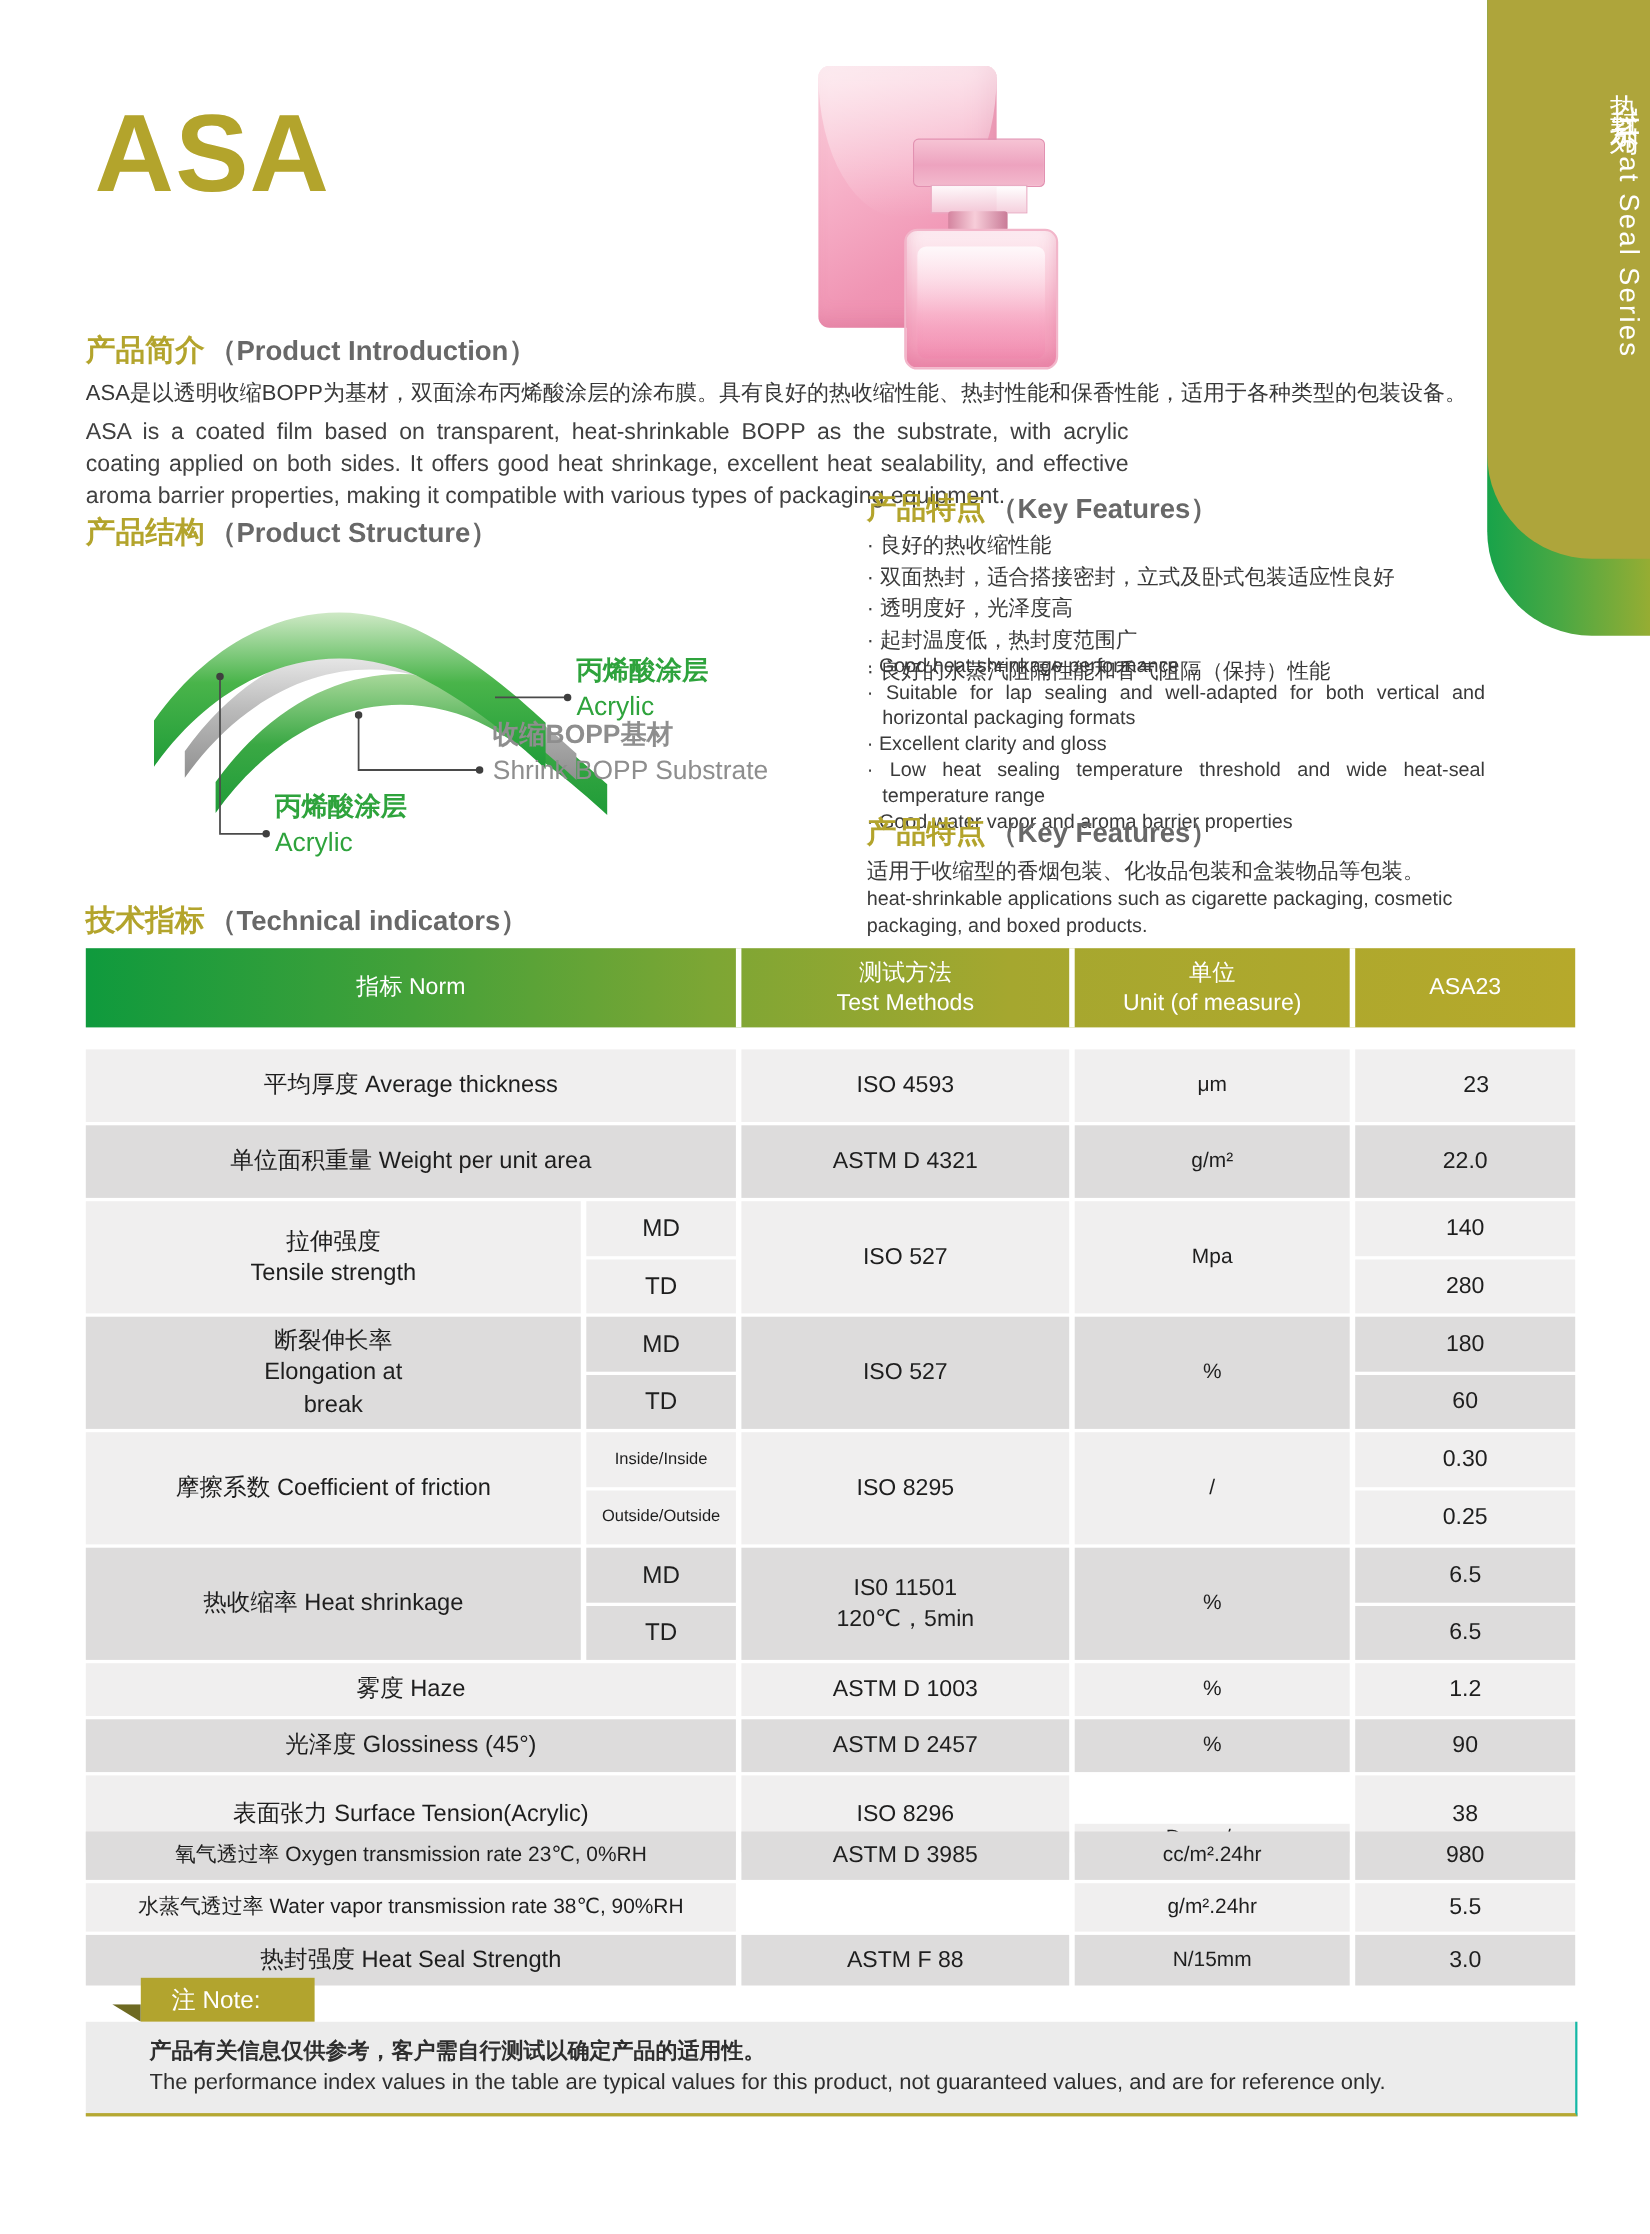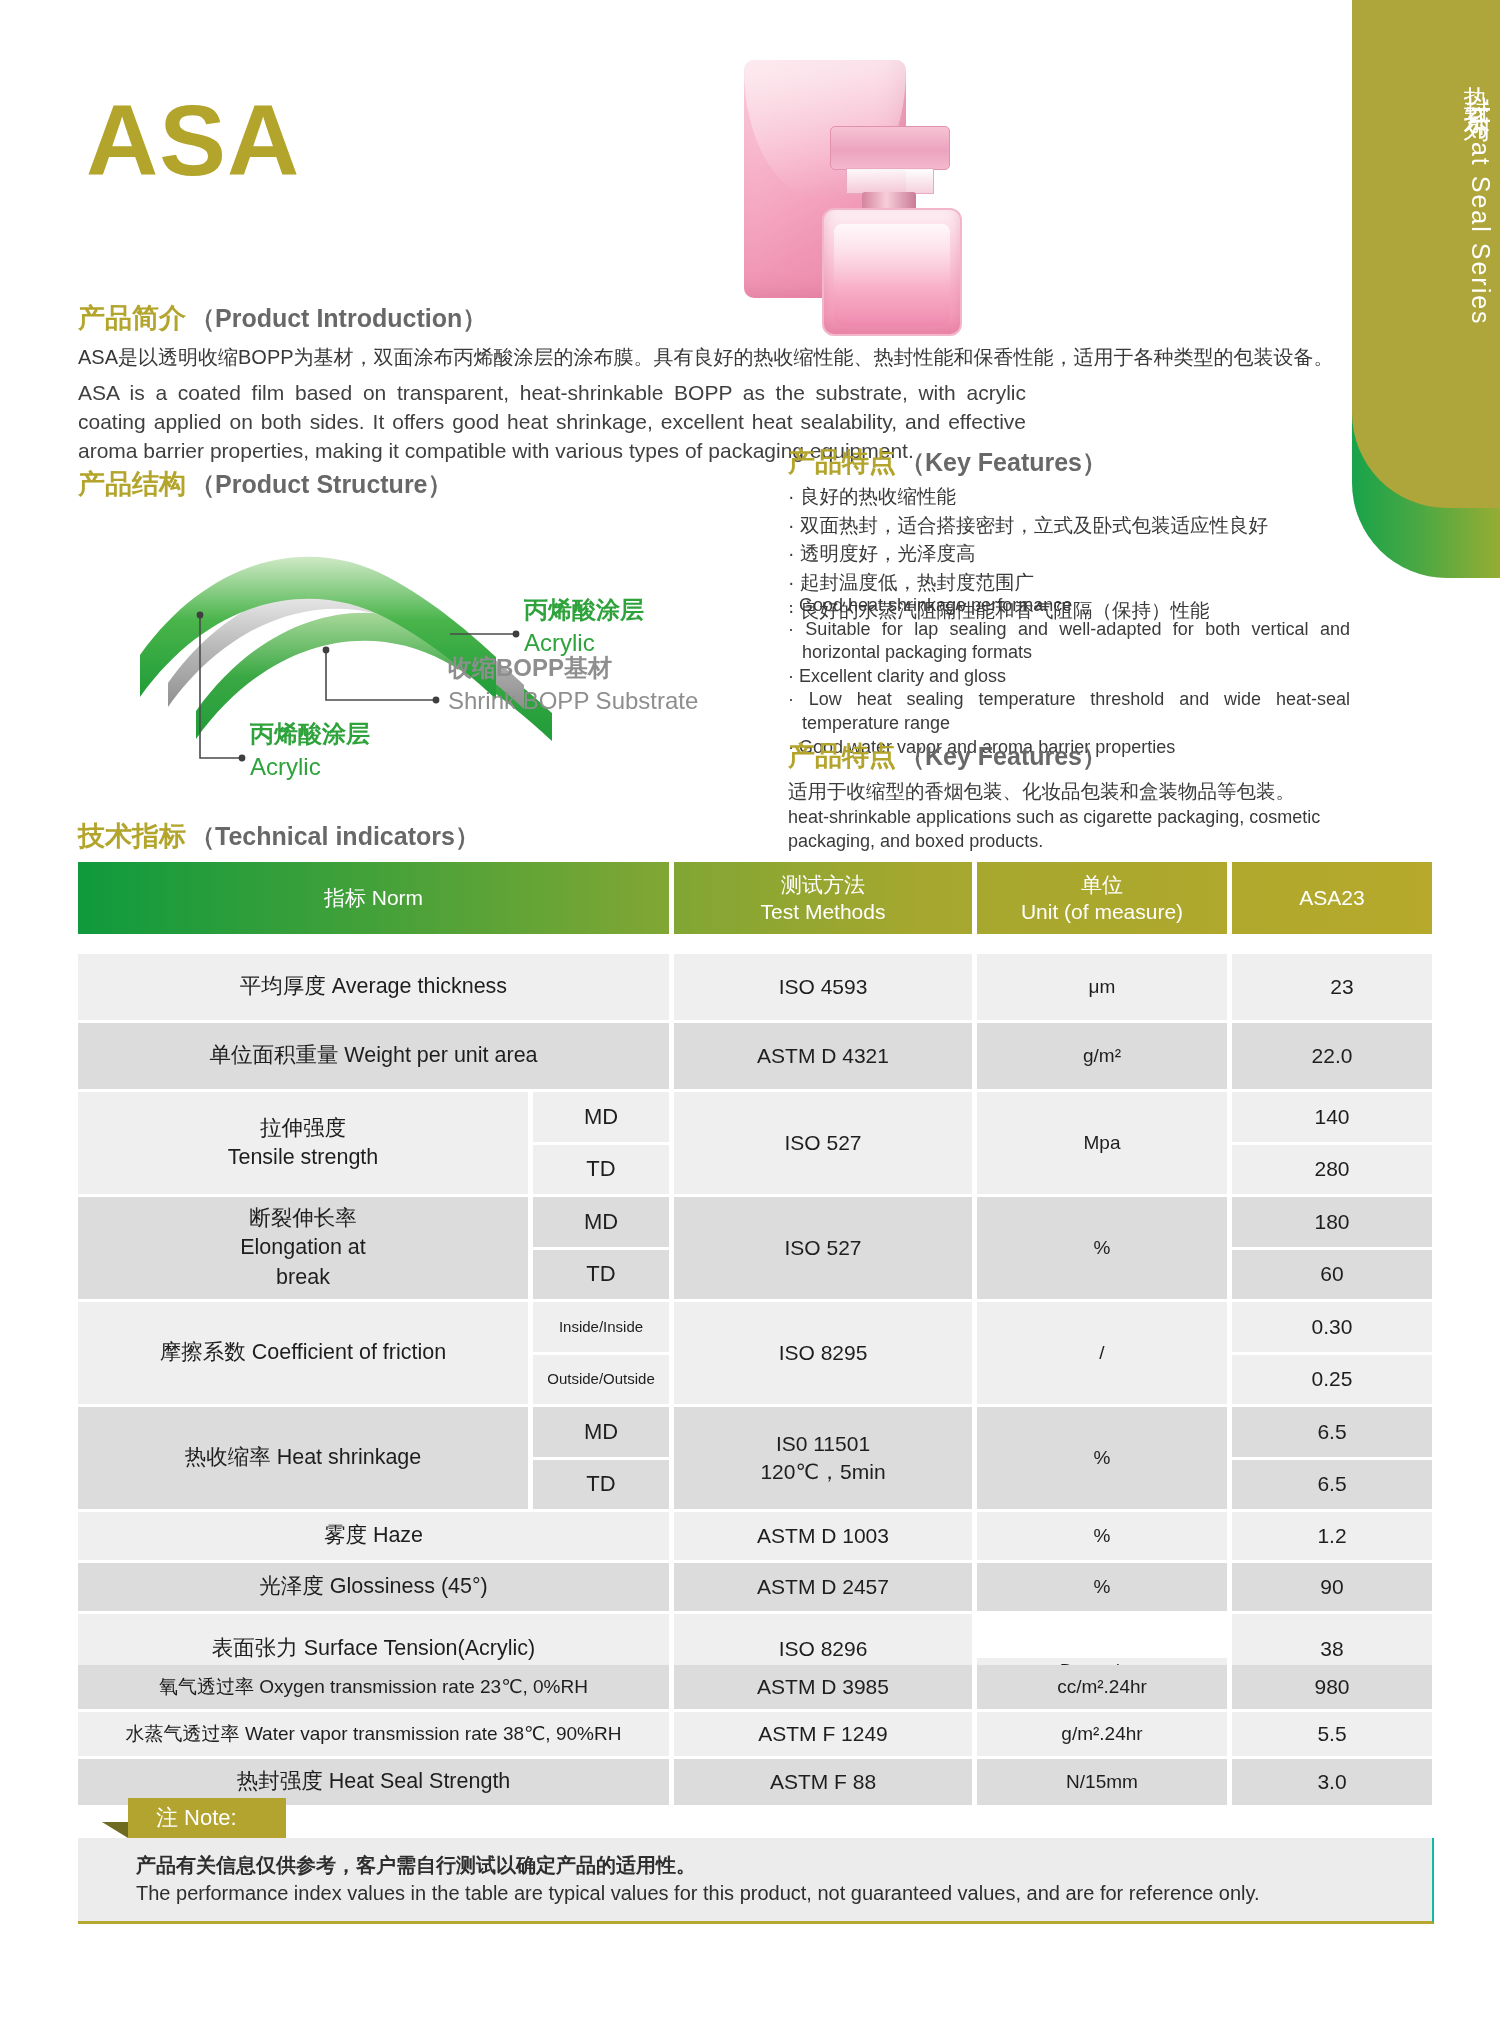--- a/index.html
+++ b/index.html
@@ -288,21 +288,20 @@
           <div class="cell value" style="grid-column: 5;">38</div>
         </div>
         <div class="trow dark simple" style="height: 44px; grid-template-rows: 1fr;">
           <div class="cell label compact" style="grid-column: 1 / 3;">氧气透过率 Oxygen transmission rate 23℃, 0%RH</div>
           <div class="cell method" style="grid-column: 3;">ASTM D 3985</div>
           <div class="cell unit" style="grid-column: 4;">cc/m².24hr</div>
           <div class="cell value" style="grid-column: 5;">980</div>
         </div>
         <div class="trow light simple" style="height: 44px; grid-template-rows: 1fr;">
           <div class="cell label compact" style="grid-column: 1 / 3;">水蒸气透过率 Water vapor transmission rate 38℃, 90%RH</div>
-          <div class="cell method" style="grid-column: 3;">ASTM F 1249</div>
           <div class="cell unit" style="grid-column: 4;">g/m².24hr</div>
           <div class="cell value" style="grid-column: 5;">5.5</div>
         </div>
         <div class="trow dark simple" style="height: 46px; grid-template-rows: 1fr;">
           <div class="cell label" style="grid-column: 1 / 3;">热封强度 Heat Seal Strength</div>
           <div class="cell method" style="grid-column: 3;">ASTM F 88</div>
           <div class="cell unit" style="grid-column: 4;">N/15mm</div>
           <div class="cell value" style="grid-column: 5;">3.0</div>
         </div>
       </div>

